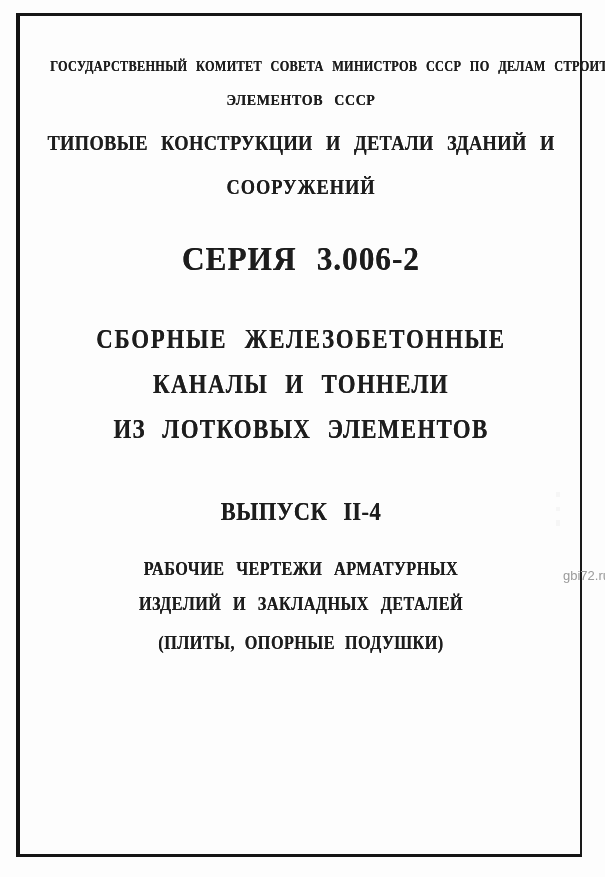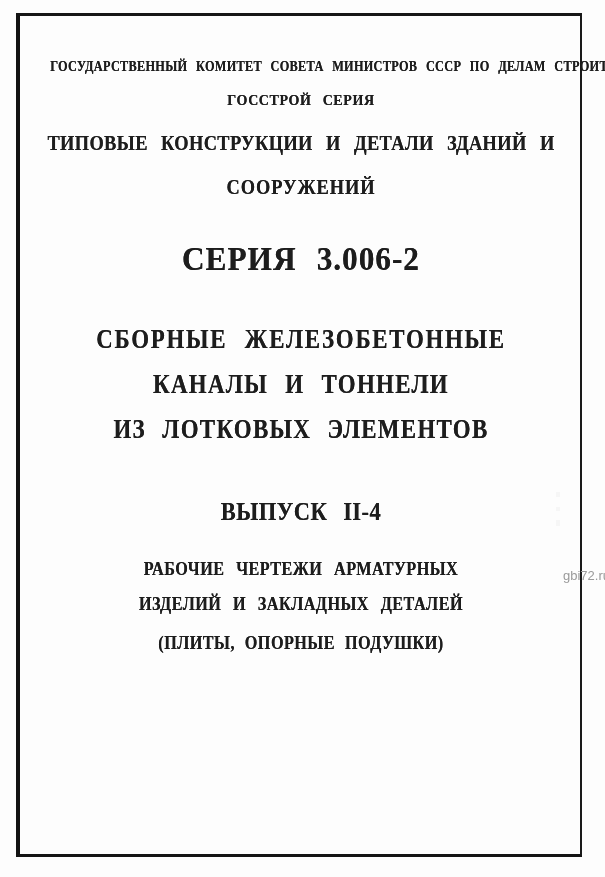--- a/index.html
+++ b/index.html
@@ -160,21 +160,21 @@
 <div class="scan">
 
   <div class="frame">
     <span class="border-break bb1"></span>
     <span class="border-break bb2"></span>
     <span class="border-break bb3"></span>
   </div>
 
   <div class="line l-committee">ГОСУДАРСТВЕННЫЙ КОМИТЕТ СОВЕТА МИНИСТРОВ СССР ПО ДЕЛАМ СТРОИТЕЛЬСТВА</div>
 
-  <div class="line l-gosstroy">ГОССТРОЙ СЕРИЯ</div>
+  <div class="line l-gosstroy">ЭЛЕМЕНТОВ СССР</div>
 
   <div class="line l-tipovye1">ТИПОВЫЕ КОНСТРУКЦИИ И ДЕТАЛИ ЗДАНИЙ И</div>
 
   <div class="line l-tipovye2">СООРУЖЕНИЙ</div>
 
   <div class="line l-seriya">СЕРИЯ 3.006-2</div>
 
   <div class="line l-title1">СБОРНЫЕ ЖЕЛЕЗОБЕТОННЫЕ</div>
 
   <div class="line l-title2">КАНАЛЫ И ТОННЕЛИ</div>

